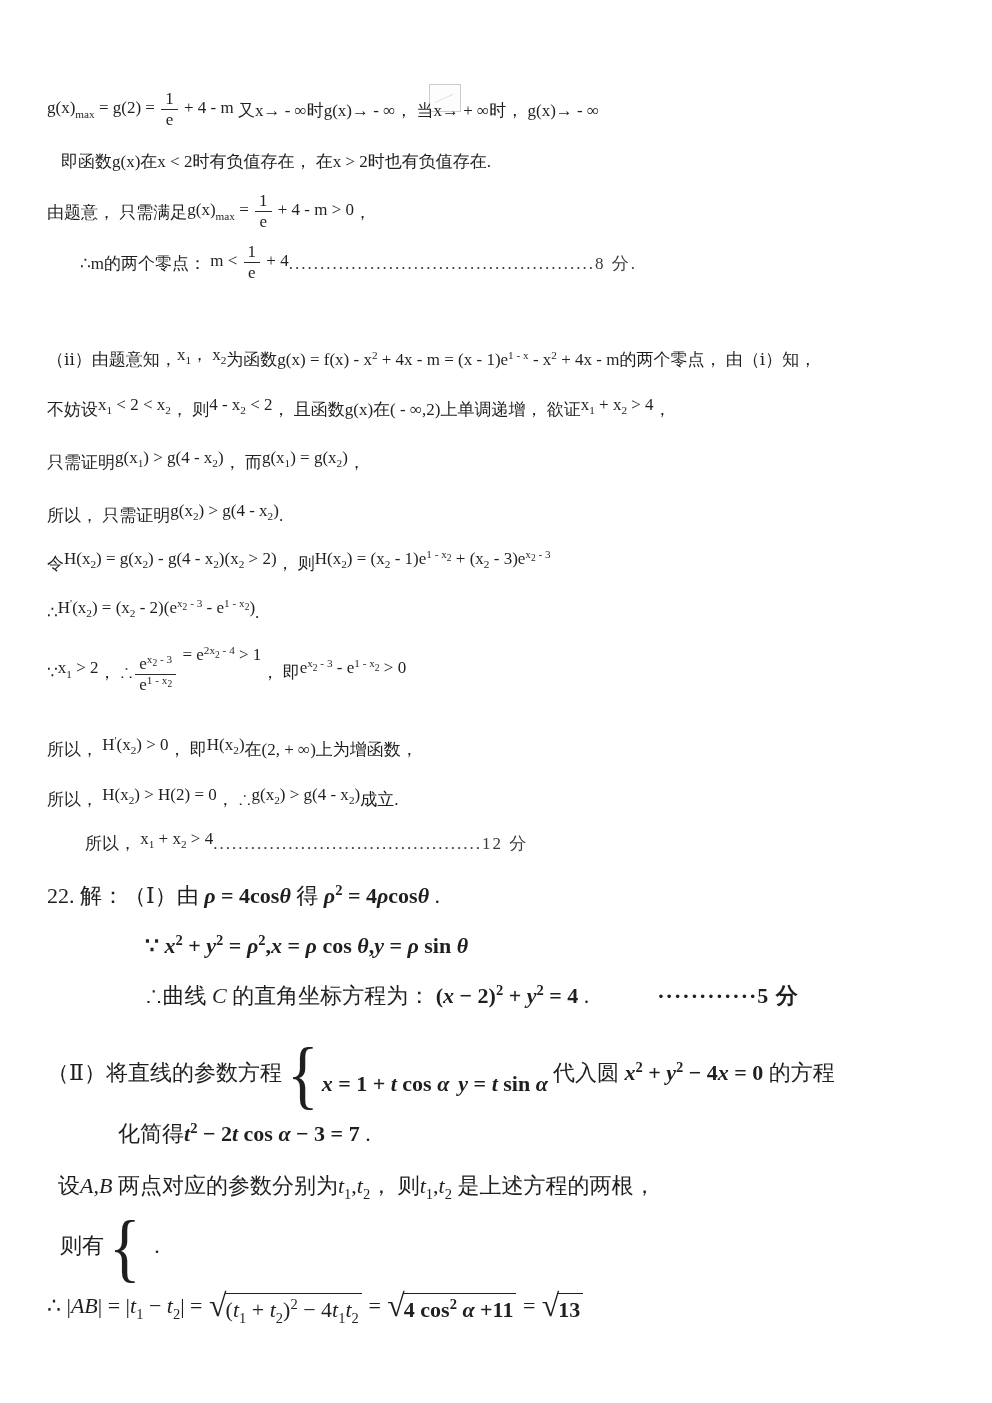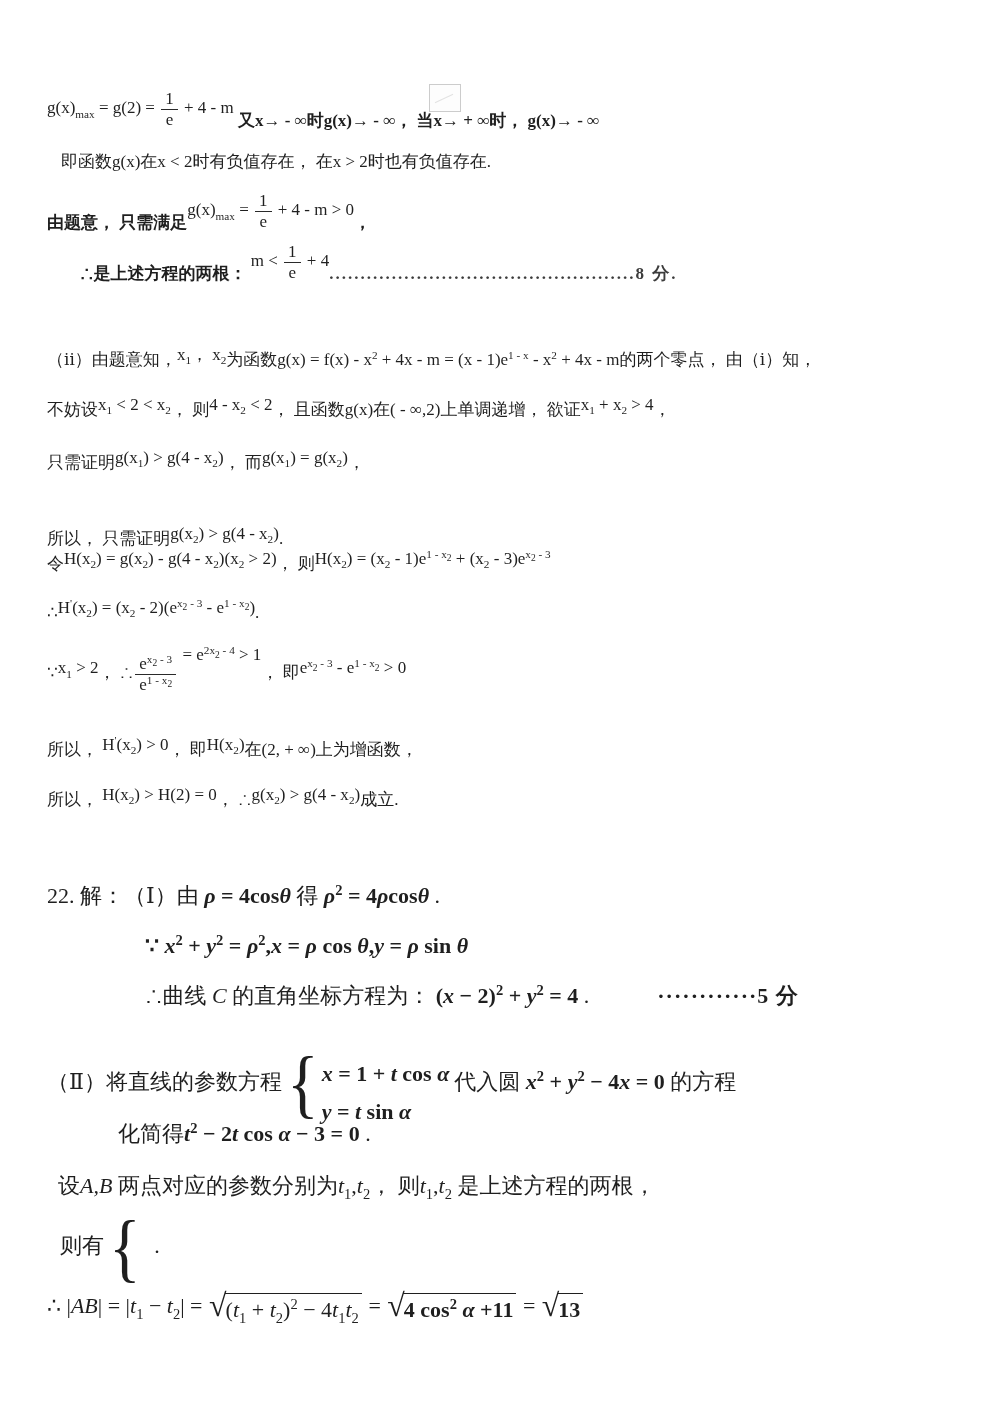--- a/index.html
+++ b/index.html
@@ -16,63 +16,64 @@
   .bd{font-weight:bold;}
   sup.sup{font-size:66%;vertical-align:baseline;position:relative;top:-0.55em;line-height:0;}
   sub.sub{font-size:66%;vertical-align:baseline;position:relative;top:0.38em;line-height:0;}
   sup.sup sub.sub, sub.sub sub.sub{font-size:85%;}
   .frac{display:inline-block;vertical-align:middle;text-align:center;line-height:1.05;margin:0 2px;}
   .frac .num{display:block;padding:0 4px 1px;border-bottom:1px solid #2a2a2a;}
   .frac .den{display:block;padding:1px 4px 0;}
   .g{display:inline;}
   .up{position:relative;top:-5px;}
   .upmid{position:relative;top:-18px;}
-  .drop{position:relative;top:13px;font-weight:bold;}
+  .drop{position:relative;top:3px;}
   .dots{letter-spacing:2px;color:#3c3c3c;}
   .cdots{margin-left:68px;letter-spacing:1px;}
   .cases{display:inline-flex;align-items:center;vertical-align:middle;margin:0 5px;}
   .cases .brace{font-weight:normal;font-size:300%;line-height:1;transform:scaleY(1.15);margin-right:3px;display:inline-block;}
-  .cases .rows{display:inline-flex;flex-direction:column;gap:9px;text-align:left;margin-top:18px;}
+  .cases .rows{display:inline-flex;flex-direction:row;gap:9px;text-align:left;margin-top:18px;}
   .sqrt{display:inline-flex;align-items:stretch;vertical-align:middle;margin:0 1px;transform:translateY(1px);}
   .sqrt .rsym{align-self:flex-start;font-size:145%;line-height:0.8;margin-right:-2px;}
   .sqrt .rbody{border-top:1.6px solid currentColor;padding:2px 3px 0 1px;}
   .ph-box{position:absolute;left:429px;top:84px;width:30px;height:26px;border:1px solid #cccccc;background:#fdfdfd;}
   .ph-box .diag{position:absolute;left:4px;top:13px;width:20px;height:1px;background:#e2e2e2;transform:rotate(-25deg);}
 </style>
 </head>
 <body>
 
 <div class="doc">
   <div class="ph-box">
     <span class="diag"></span>
   </div>
   <div class="line l0" style="left:47px;top:90px"><span class="run">g(x)</span><sub class="sub">max</sub><span class="run"> = g(2) = </span><span class="frac"><span class="num"><span class="run">1</span></span><span class="den"><span class="run">e</span></span></span><span class="run"> + 4 - m</span><span class="run drop">  又x→ - ∞时g(x)→ - ∞， 当x→ + ∞时， g(x)→ - ∞</span></div>
   <div class="line l1" style="left:61px;top:151px"><span class="run">即函数g(x)在x &lt; 2时有负值存在， 在x &gt; 2时也有负值存在.</span></div>
   <div class="line l2" style="left:47px;top:192px"><span class="run drop">由题意， 只需满足</span><span class="g"><span class="run">g(x)</span><sub class="sub">max</sub><span class="run"> = </span><span class="frac"><span class="num"><span class="run">1</span></span><span class="den"><span class="run">e</span></span></span><span class="run"> + 4 - m &gt; 0</span></span><span class="run drop">，</span></div>
-  <div class="line l3" style="left:80px;top:243px"><span class="run drop">∴是上述方程的两根： </span><span class="g"><span class="run">m &lt; </span><span class="frac"><span class="num"><span class="run">1</span></span><span class="den"><span class="run">e</span></span></span><span class="run"> + 4</span></span><span class="run drop dots">.................................................8 分.</span></div>
+  <div class="line l3" style="left:80px;top:243px"><span class="run drop">∴m的两个零点： </span><span class="g"><span class="run">m &lt; </span><span class="frac"><span class="num"><span class="run">1</span></span><span class="den"><span class="run">e</span></span></span><span class="run"> + 4</span></span><span class="run drop dots">.................................................8 分.</span></div>
   <div class="line l4" style="left:47px;top:349px"><span class="run">（ⅱ）由题意知，</span><span class="g up"><span class="run">x</span><sub class="sub">1</sub><span class="run">， x</span><sub class="sub">2</sub></span><span class="run">为函数g(x) = f(x) - x</span><sup class="sup">2</sup><span class="run"> + 4x - m =  (x - 1)e</span><sup class="sup">1 - x</sup><span class="run"> - x</span><sup class="sup">2</sup><span class="run"> + 4x - m的两个零点， 由（ⅰ）知，</span></div>
   <div class="line l5" style="left:47px;top:399px"><span class="run">不妨设</span><span class="g up"><span class="run">x</span><sub class="sub">1</sub><span class="run"> &lt; 2 &lt; x</span><sub class="sub">2</sub></span><span class="run">， 则</span><span class="g up"><span class="run">4 - x</span><sub class="sub">2</sub><span class="run"> &lt; 2</span></span><span class="run">， 且函数g(x)在( - ∞,2)上单调递增， 欲证</span><span class="g up"><span class="run">x</span><sub class="sub">1</sub><span class="run"> + x</span><sub class="sub">2</sub><span class="run"> &gt; 4</span></span><span class="run">，</span></div>
   <div class="line l6" style="left:47px;top:452px"><span class="run">只需证明</span><span class="g up"><span class="run">g(x</span><sub class="sub">1</sub><span class="run">) &gt; g(4 - x</span><sub class="sub">2</sub><span class="run">)</span></span><span class="run">，  而</span><span class="g up"><span class="run">g(x</span><sub class="sub">1</sub><span class="run">) = g(x</span><sub class="sub">2</sub><span class="run">)</span></span><span class="run">，</span></div>
-  <div class="line l7" style="left:47px;top:528px"><span class="run">所以， 只需证明</span><span class="g up"><span class="run">g(x</span><sub class="sub">2</sub><span class="run">) &gt; g(4 - x</span><sub class="sub">2</sub><span class="run">)</span></span><span class="run">.</span></div>
+  <div class="line l7" style="left:47px;top:505px"><span class="run">所以， 只需证明</span><span class="g up"><span class="run">g(x</span><sub class="sub">2</sub><span class="run">) &gt; g(4 - x</span><sub class="sub">2</sub><span class="run">)</span></span><span class="run">.</span></div>
   <div class="line l8" style="left:47px;top:553px"><span class="run">令</span><span class="g up"><span class="run">H(x</span><sub class="sub">2</sub><span class="run">) = g(x</span><sub class="sub">2</sub><span class="run">) - g(4 - x</span><sub class="sub">2</sub><span class="run">)(x</span><sub class="sub">2</sub><span class="run"> &gt; 2)</span></span><span class="run">，  则</span><span class="g up"><span class="run">H(x</span><sub class="sub">2</sub><span class="run">) = (x</span><sub class="sub">2</sub><span class="run"> - 1)e</span><sup class="sup"><span class="run">1 - x</span><sub class="sub">2</sub></sup><span class="run"> + (x</span><sub class="sub">2</sub><span class="run"> - 3)e</span><sup class="sup"><span class="run">x</span><sub class="sub">2</sub><span class="run"> - 3</span></sup></span></div>
   <div class="line l9" style="left:47px;top:602px"><span class="run">∴</span><span class="g up"><span class="run">H</span><sup class="sup">'</sup><span class="run">(x</span><sub class="sub">2</sub><span class="run">) = (x</span><sub class="sub">2</sub><span class="run"> - 2)(e</span><sup class="sup"><span class="run">x</span><sub class="sub">2</sub><span class="run"> - 3</span></sup><span class="run"> - e</span><sup class="sup"><span class="run">1 - x</span><sub class="sub">2</sub></sup><span class="run">)</span></span><span class="run">.</span></div>
   <div class="line l10" style="left:47px;top:655px"><span class="run">∵</span><span class="g up"><span class="run">x</span><sub class="sub">1</sub><span class="run"> &gt; 2</span></span><span class="run">，  ∴</span><span class="frac"><span class="num"><span class="run">e</span><sup class="sup"><span class="run">x</span><sub class="sub">2</sub><span class="run"> - 3</span></sup></span><span class="den"><span class="run">e</span><sup class="sup"><span class="run">1 - x</span><sub class="sub">2</sub></sup></span></span><span class="g upmid"><span class="run"> = e</span><sup class="sup"><span class="run">2x</span><sub class="sub">2</sub><span class="run"> - 4</span></sup><span class="run"> &gt; 1</span></span><span class="run">，  即</span><span class="g up"><span class="run">e</span><sup class="sup"><span class="run">x</span><sub class="sub">2</sub><span class="run"> - 3</span></sup><span class="run"> - e</span><sup class="sup"><span class="run">1 - x</span><sub class="sub">2</sub></sup><span class="run"> &gt; 0</span></span></div>
   <div class="line l11" style="left:47px;top:739px"><span class="run">所以， </span><span class="g up"><span class="run">H</span><sup class="sup">'</sup><span class="run">(x</span><sub class="sub">2</sub><span class="run">) &gt; 0</span></span><span class="run">， 即</span><span class="g up"><span class="run">H(x</span><sub class="sub">2</sub><span class="run">)</span></span><span class="run">在(2, + ∞)上为增函数，</span></div>
   <div class="line l12" style="left:47px;top:789px"><span class="run">所以， </span><span class="g up"><span class="run">H(x</span><sub class="sub">2</sub><span class="run">) &gt; H(2) = 0</span></span><span class="run">， ∴</span><span class="g up"><span class="run">g(x</span><sub class="sub">2</sub><span class="run">) &gt; g(4 - x</span><sub class="sub">2</sub><span class="run">)</span></span><span class="run">成立.</span></div>
+  <div class="line l13" style="left:85px;top:833px"><span class="run">所以， </span><span class="g up"><span class="run">x</span><sub class="sub">1</sub><span class="run"> + x</span><sub class="sub">2</sub><span class="run"> &gt; 4</span></span><span class="run dots">...........................................12 分</span></div>
   <div class="line l14 s22" style="left:47px;top:882px"><span class="run">22. 解：（Ⅰ）由 </span><span class="g bd"><span class="run it">ρ</span><span class="run"> = 4cos</span><span class="run it">θ</span></span><span class="run"> 得 </span><span class="g bd"><span class="run it">ρ</span><sup class="sup">2</sup><span class="run"> = 4</span><span class="run it">ρ</span><span class="run">cos</span><span class="run it">θ</span></span><span class="run"> .</span></div>
   <div class="line l15 s22" style="left:145px;top:932px"><span class="g bd"><span class="run">∵ </span><span class="run it">x</span><sup class="sup">2</sup><span class="run"> + </span><span class="run it">y</span><sup class="sup">2</sup><span class="run"> = </span><span class="run it">ρ</span><sup class="sup">2</sup><span class="run">,</span><span class="run it">x</span><span class="run"> = </span><span class="run it">ρ</span><span class="run"> cos </span><span class="run it">θ</span><span class="run">,</span><span class="run it">y</span><span class="run"> = </span><span class="run it">ρ</span><span class="run"> sin </span><span class="run it">θ</span></span></div>
   <div class="line l16 s22" style="left:145px;top:982px"><span class="run">∴曲线 </span><span class="run it">C</span><span class="run"> 的直角坐标方程为： </span><span class="g bd"><span class="run">(</span><span class="run it">x</span><span class="run"> − 2)</span><sup class="sup">2</sup><span class="run"> + </span><span class="run it">y</span><sup class="sup">2</sup><span class="run"> = 4</span></span><span class="run"> .</span><span class="run cdots bd">············5 分</span></div>
   <div class="line l17 s22" style="left:47px;top:1042px"><span class="run">（Ⅱ）将直线的参数方程</span><span class="cases bd">
         <span class="brace">{</span>
         <span class="rows">
           <span class="row"><span class="run it">x</span><span class="run"> = 1 + </span><span class="run it">t</span><span class="run"> cos </span><span class="run it">α</span></span>
           <span class="row"><span class="run it">y</span><span class="run"> = </span><span class="run it">t</span><span class="run"> sin </span><span class="run it">α</span></span>
         </span>
       </span><span class="run">代入圆 </span><span class="g bd"><span class="run it">x</span><sup class="sup">2</sup><span class="run"> + </span><span class="run it">y</span><sup class="sup">2</sup><span class="run"> − 4</span><span class="run it">x</span><span class="run"> = 0</span></span><span class="run"> 的方程</span></div>
-  <div class="line l18 s22" style="left:118px;top:1120px"><span class="run">化简得</span><span class="g bd"><span class="run it">t</span><sup class="sup">2</sup><span class="run"> − 2</span><span class="run it">t</span><span class="run"> cos </span><span class="run it">α</span><span class="run"> − 3 = 0</span></span><span class="run"> .</span></div>
+  <div class="line l18 s22" style="left:118px;top:1120px"><span class="run">化简得</span><span class="g bd"><span class="run it">t</span><sup class="sup">2</sup><span class="run"> − 2</span><span class="run it">t</span><span class="run"> cos </span><span class="run it">α</span><span class="run"> − 3 = 7</span></span><span class="run"> .</span></div>
   <div class="line l19 s22" style="left:58px;top:1172px"><span class="run">设</span><span class="run it">A,B</span><span class="run"> 两点对应的参数分别为</span><span class="g"><span class="run it">t</span><sub class="sub">1</sub><span class="run">,</span><span class="run it">t</span><sub class="sub">2</sub></span><span class="run">， 则</span><span class="g"><span class="run it">t</span><sub class="sub">1</sub><span class="run">,</span><span class="run it">t</span><sub class="sub">2</sub></span><span class="run"> 是上述方程的两根，</span></div>
   <div class="line l20 s22" style="left:60px;top:1215px"><span class="run">则有</span><span class="cases bd">
         <span class="brace">{</span>
       </span><span class="run">  .</span></div>
   <div class="line l21 s22" style="left:47px;top:1292px"><span class="run">∴ </span><span class="g"><span class="run">|</span><span class="run it">AB</span><span class="run">| = |</span><span class="run it">t</span><sub class="sub">1</sub><span class="run"> − </span><span class="run it">t</span><sub class="sub">2</sub><span class="run">| = </span></span><span class="sqrt">
         <span class="rsym">√</span>
         <span class="rbody"><span class="run">(</span><span class="run it">t</span><sub class="sub">1</sub><span class="run"> + </span><span class="run it">t</span><sub class="sub">2</sub><span class="run">)</span><sup class="sup">2</sup><span class="run"> − 4</span><span class="run it">t</span><sub class="sub">1</sub><span class="run it">t</span><sub class="sub">2</sub></span>
       </span><span class="run"> = </span><span class="sqrt bd">
         <span class="rsym">√</span>
         <span class="rbody"><span class="run">4 cos</span><sup class="sup">2</sup><span class="run"> </span><span class="run it">α</span><span class="run"> +11</span></span>

